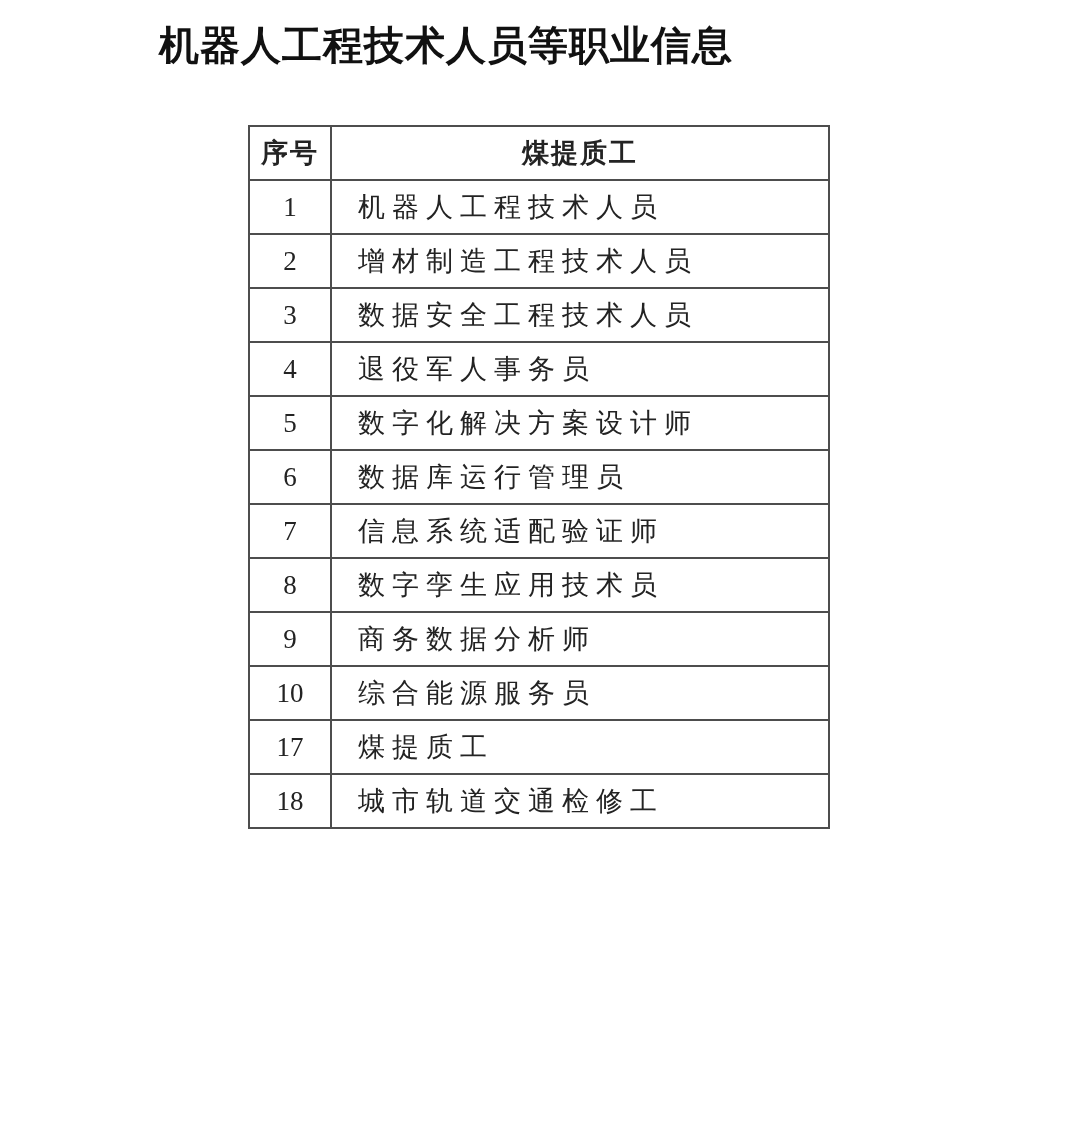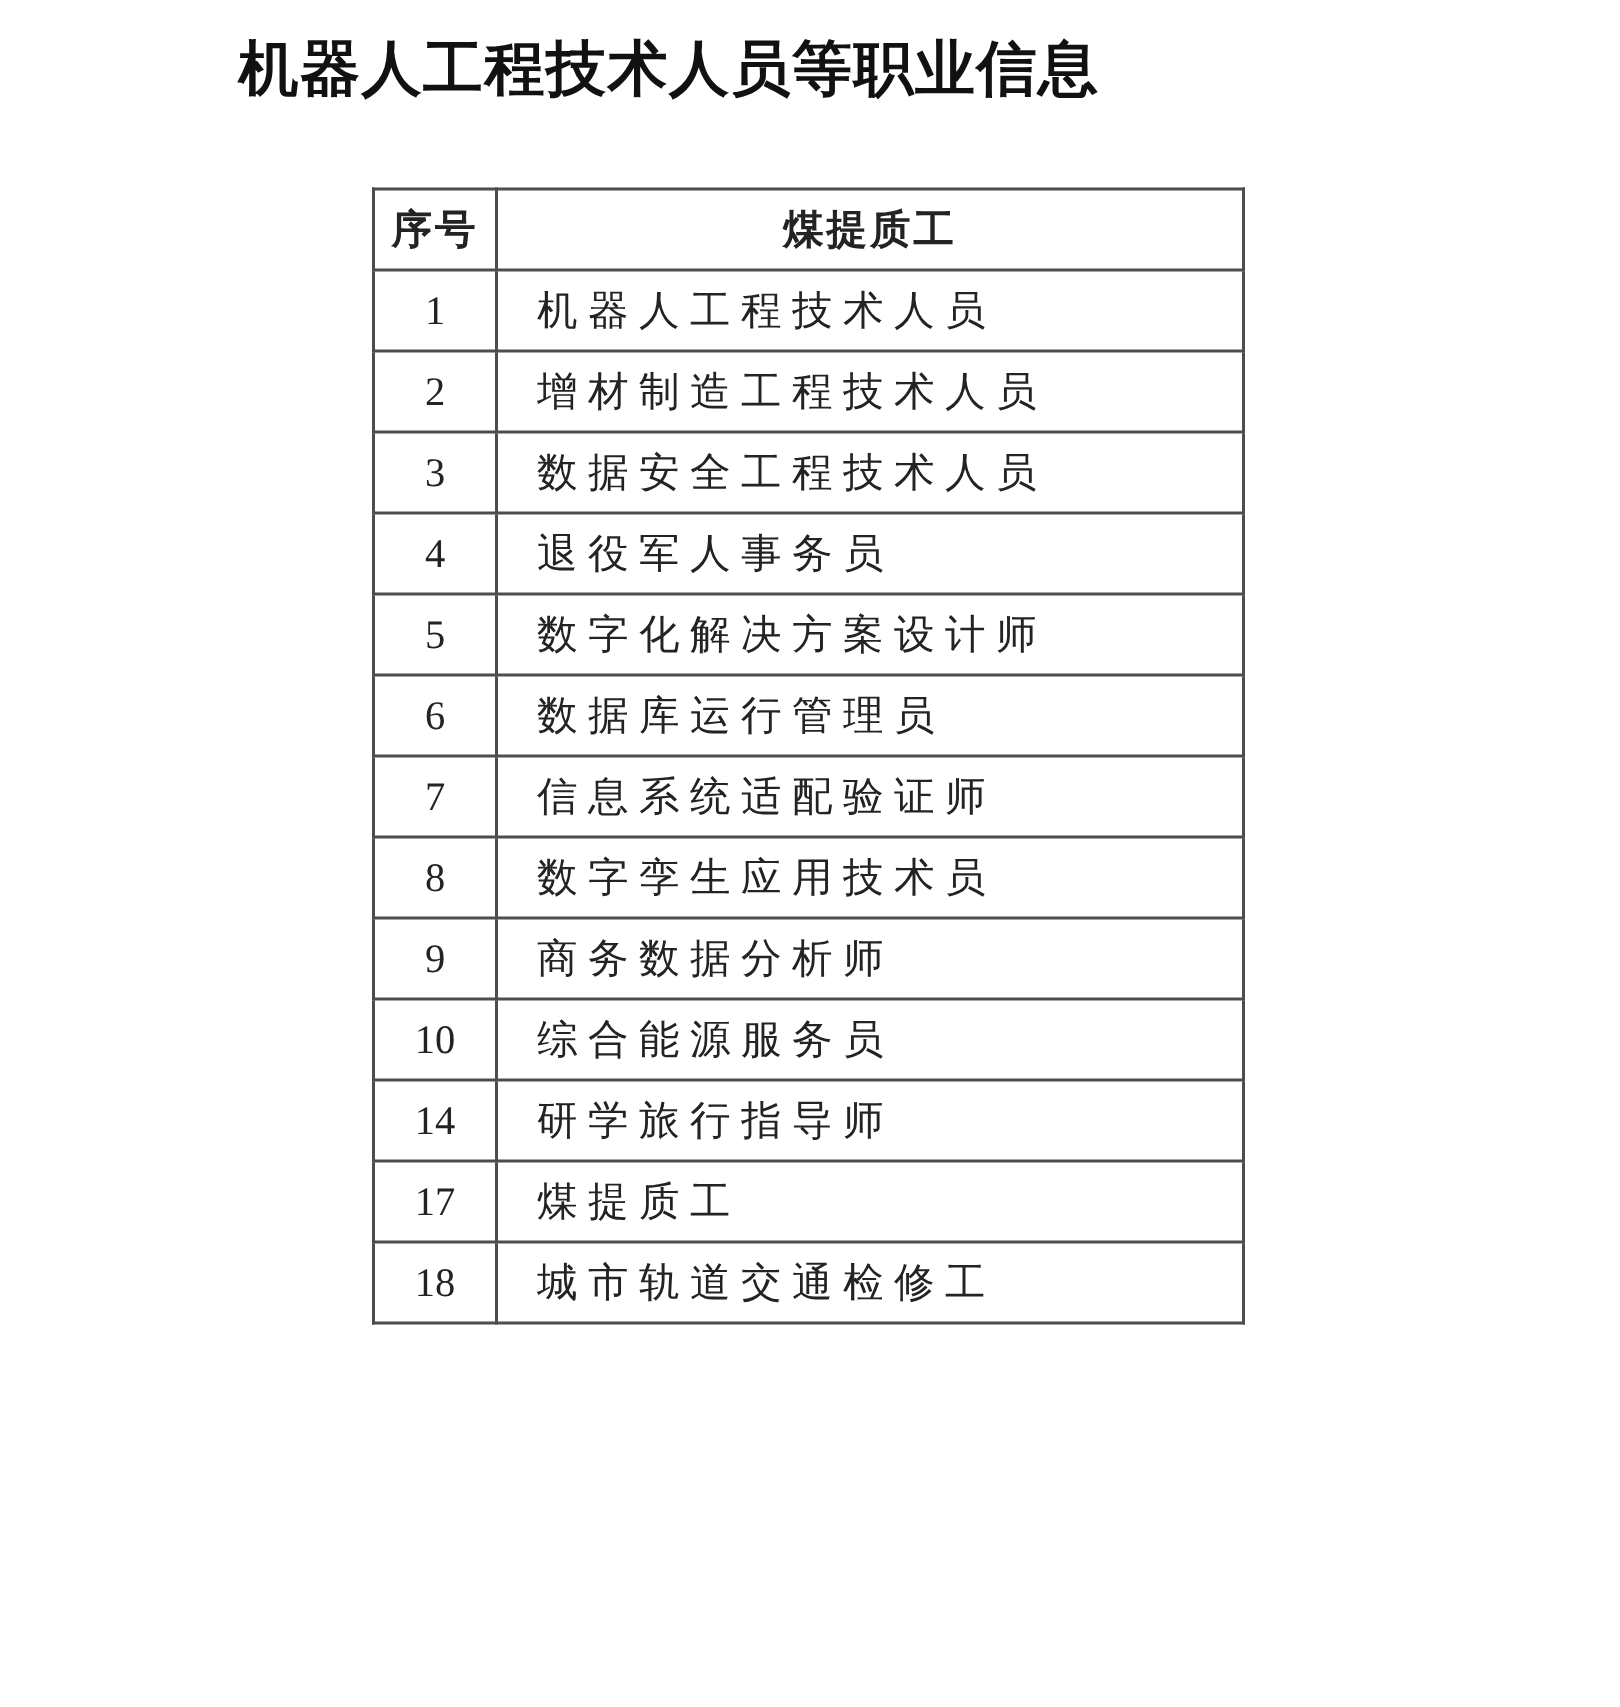--- a/index.html
+++ b/index.html
@@ -127,24 +127,20 @@
   </tr>
 
 
 
   <tr>
     <td class="c-no">10</td>
     <td class="c-name">综合能源服务员</td>
   </tr>
 
 
-  <tr>
-    <td class="c-no">14</td>
-    <td class="c-name">研学旅行指导师</td>
-  </tr>
 
 
 
   <tr>
     <td class="c-no">17</td>
     <td class="c-name">煤提质工</td>
   </tr>
 
   <tr>
     <td class="c-no">18</td>

